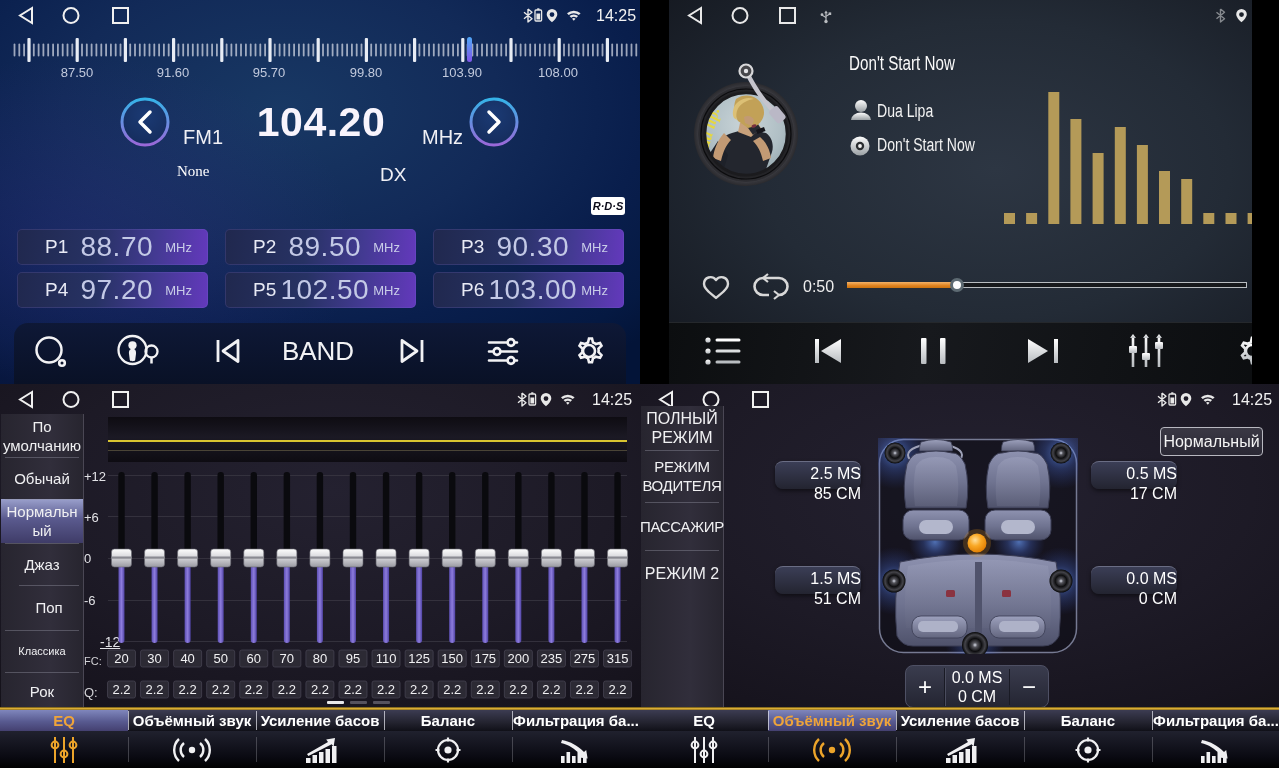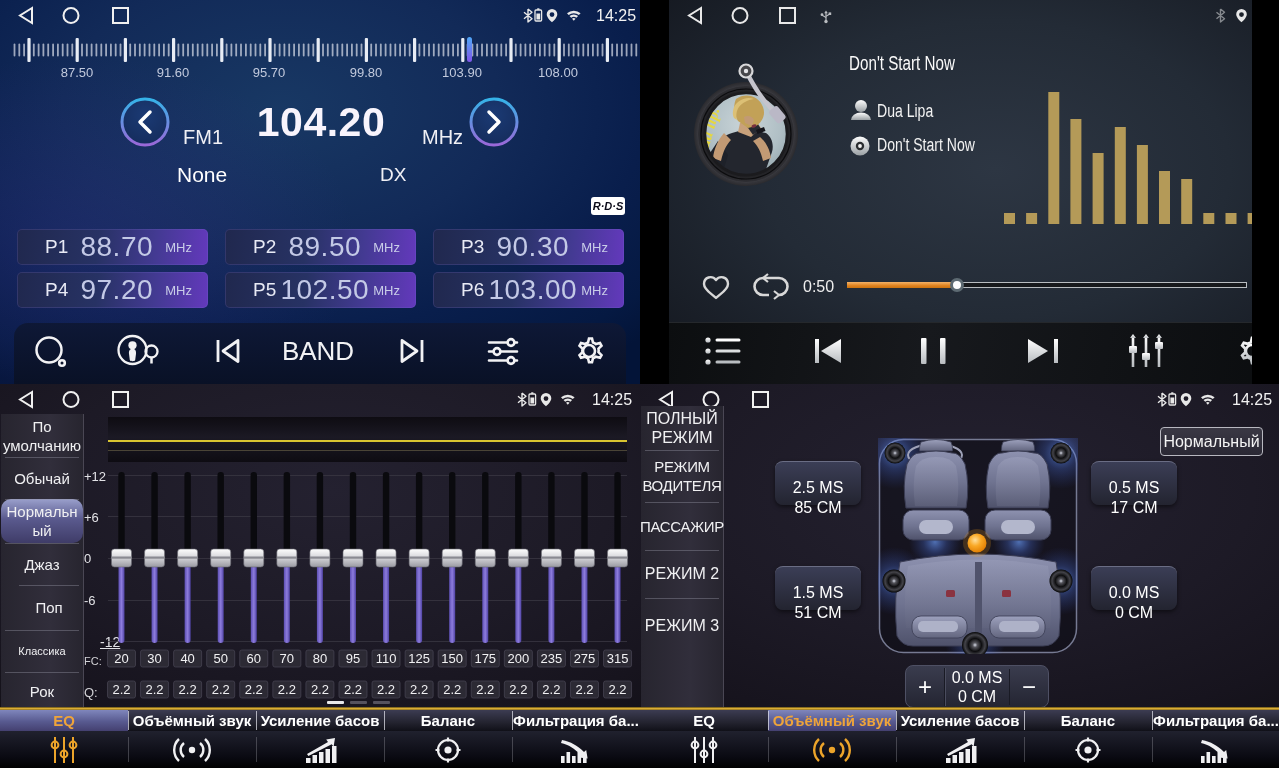--- a/index.html
+++ b/index.html
@@ -220,21 +220,21 @@
       <circle cx="145" cy="122" r="23" fill="url(#chevfill)" stroke="url(#chev)" stroke-width="3"></circle>
       <path d="M150 112 l-10 10 l10 10" stroke="#fff" stroke-width="3.5" fill="none" stroke-linecap="round" stroke-linejoin="round"></path>
       <circle cx="494" cy="122" r="23" fill="url(#chevfill)" stroke="url(#chev)" stroke-width="3"></circle>
       <path d="M489 112 l10 10 l-10 10" stroke="#fff" stroke-width="3.5" fill="none" stroke-linecap="round" stroke-linejoin="round"></path>
     </g>
   </svg>
   <div class="abs sb-time" style="left:596px;top:7px;">14:25</div>
   <div class="abs" style="left:246px;top:99px;width:150px;text-align:center;font-size:41px;font-weight:700;color:#f8f4fc;letter-spacing:0.5px;">104.20</div>
   <div class="abs" style="left:183px;top:126px;font-size:20px;color:#f0f0f5;">FM1</div>
   <div class="abs" style="left:422px;top:126px;font-size:20px;color:#f0f0f5;">MHz</div>
-  <div class="abs" style="left:177px;top:163px;font-size:21px;color:#fff;">None</div>
+  <div class="abs" style="left:177px;top:163px;font-size:15px;color:#fff;font-family:Liberation Serif, serif;">None</div>
   <div class="abs" style="left:380px;top:164px;font-size:19px;color:#f0f0f5;">DX</div>
   <div class="abs ctr" style="left:591px;top:197px;width:34px;height:18px;background:#fff;border-radius:3px;font-size:11px;font-weight:bold;font-style:italic;color:#0a0a18;letter-spacing:0;">R·D·S</div>
   <div class="preset" style="left:17px;top:229px;">
         <span class="pn">P1</span>
         <span class="pf">88.70</span>
         <span class="pm">MHz</span>
       </div>
   <div class="preset" style="left:225px;top:229px;">
         <span class="pn">P2</span>
         <span class="pf">89.50</span>
@@ -463,21 +463,21 @@
         <path d="M563.5 16 a6.6 6.6 0 0 1 8.6 0 l-1.7 1.8 a4.2 4.2 0 0 0 -5.2 0 z"></path>
         <path d="M566 18.7 a3.3 3.3 0 0 1 3.6 0 l-1.8 2.1 z"></path>
       </g>
     </g>
   </svg>
   <div class="abs sb-time" style="left:592px;top:7px;">14:25</div>
 
   <div class="side" style="top:30px;height:296px;">
     <div class="it" style="height:43px;font-size:15px;line-height:19px;">По<br>умолчанию</div>
     <div class="it" style="height:42px;font-size:15px;">Обычай</div>
-    <div class="it" style="height:44px;font-size:15px;line-height:19px;background:linear-gradient(#9aa0cc,#5a5a8e 45%,#3f3c68);border-radius:10px;">Нормальн<br>ый</div>
+    <div class="it" style="height:44px;font-size:15px;line-height:19px;background:linear-gradient(#9aa0cc,#5a5a8e 45%,#3f3c68);border-radius:0;">Нормальн<br>ый</div>
     <div class="it" style="height:42px;font-size:15px;">Джаз</div>
     <div class="it" style="height:45px;font-size:15px;margin-left:14px;">Поп</div>
     <div class="it" style="height:42px;font-size:11px;">Классика</div>
     <div class="it" style="height:38px;font-size:15px;">Рок</div>
   </div>
 
   <div class="abs" style="left:108px;top:33px;width:519px;height:45px;background:linear-gradient(#0e0c12,#1b1924 45%,#0e0c12);"></div>
   <div class="abs" style="left:108px;top:56px;width:519px;height:2px;background:#d8c430;"></div>
   <div class="abs" style="left:108px;top:66px;width:519px;height:1px;background:#4a4436;"></div>
 
@@ -759,21 +759,20 @@
       </g>
     </g>
   </svg>
   <div class="abs sb-time" style="left:592px;top:7px;">14:25</div>
 
   <div class="side" style="top:22px;height:344px;font-weight:normal;">
     <div class="it" style="height:44px;font-size:16px;line-height:19px;">ПОЛНЫЙ<br>РЕЖИМ</div>
     <div class="it" style="height:52px;font-size:15px;line-height:19px;letter-spacing:-0.3px;">РЕЖИМ<br>ВОДИТЕЛЯ</div>
     <div class="it" style="height:48px;font-size:15px;letter-spacing:-0.3px;">ПАССАЖИР</div>
     <div class="it" style="height:48px;font-size:16px;">РЕЖИМ 2</div>
-    <div class="it" style="height:56px;font-size:16px;">РЕЖИМ 3</div>
   </div>
   <div class="abs ctr" style="left:520px;top:43px;width:101px;height:27px;background:linear-gradient(#3a3844,#2a2834);border:1px solid #b8b8c0;border-radius:4px;font-size:16px;color:#f5f5f5;">Нормальный</div>
 
   <svg class="abs" style="left:238px;top:54px;" width="200" height="216" viewBox="0 0 200 216" id="seats">
         <defs>
           <linearGradient id="seatg" x1="0" y1="0" x2="0" y2="1">
             <stop offset="0" stop-color="#8e92b0"></stop>
             <stop offset="0.55" stop-color="#6f7390"></stop>
             <stop offset="1" stop-color="#4f526b"></stop>
           </linearGradient>
@@ -908,14 +907,14 @@
               </g>
             </svg>
           </div>
         </div>
   </div>
 </div>
 
 </div>
 
 <style>
-.vbtn{width:86px;height:44px;background:linear-gradient(#3b3e56,#232430);border-radius:8px;border-top:1px solid #6a6d84;box-shadow:0 2px 4px rgba(0,0,0,0.5);text-align:center;font-size:16px;color:#fff;line-height:20px;padding-top:16px;box-sizing:border-box;}
+.vbtn{width:86px;height:28px;background:linear-gradient(#3b3e56,#232430);border-radius:8px;border-top:1px solid #6a6d84;box-shadow:0 2px 4px rgba(0,0,0,0.5);text-align:right;font-size:16px;color:#fff;line-height:20px;padding-top:2px;box-sizing:border-box;}
 </style>
 
 </body></html>

